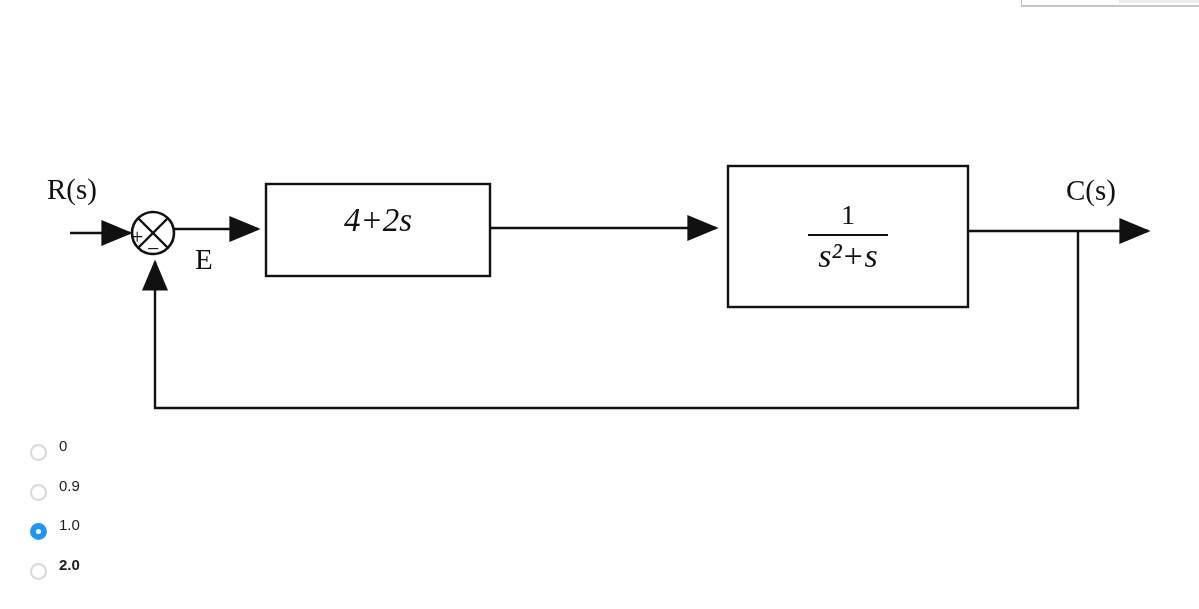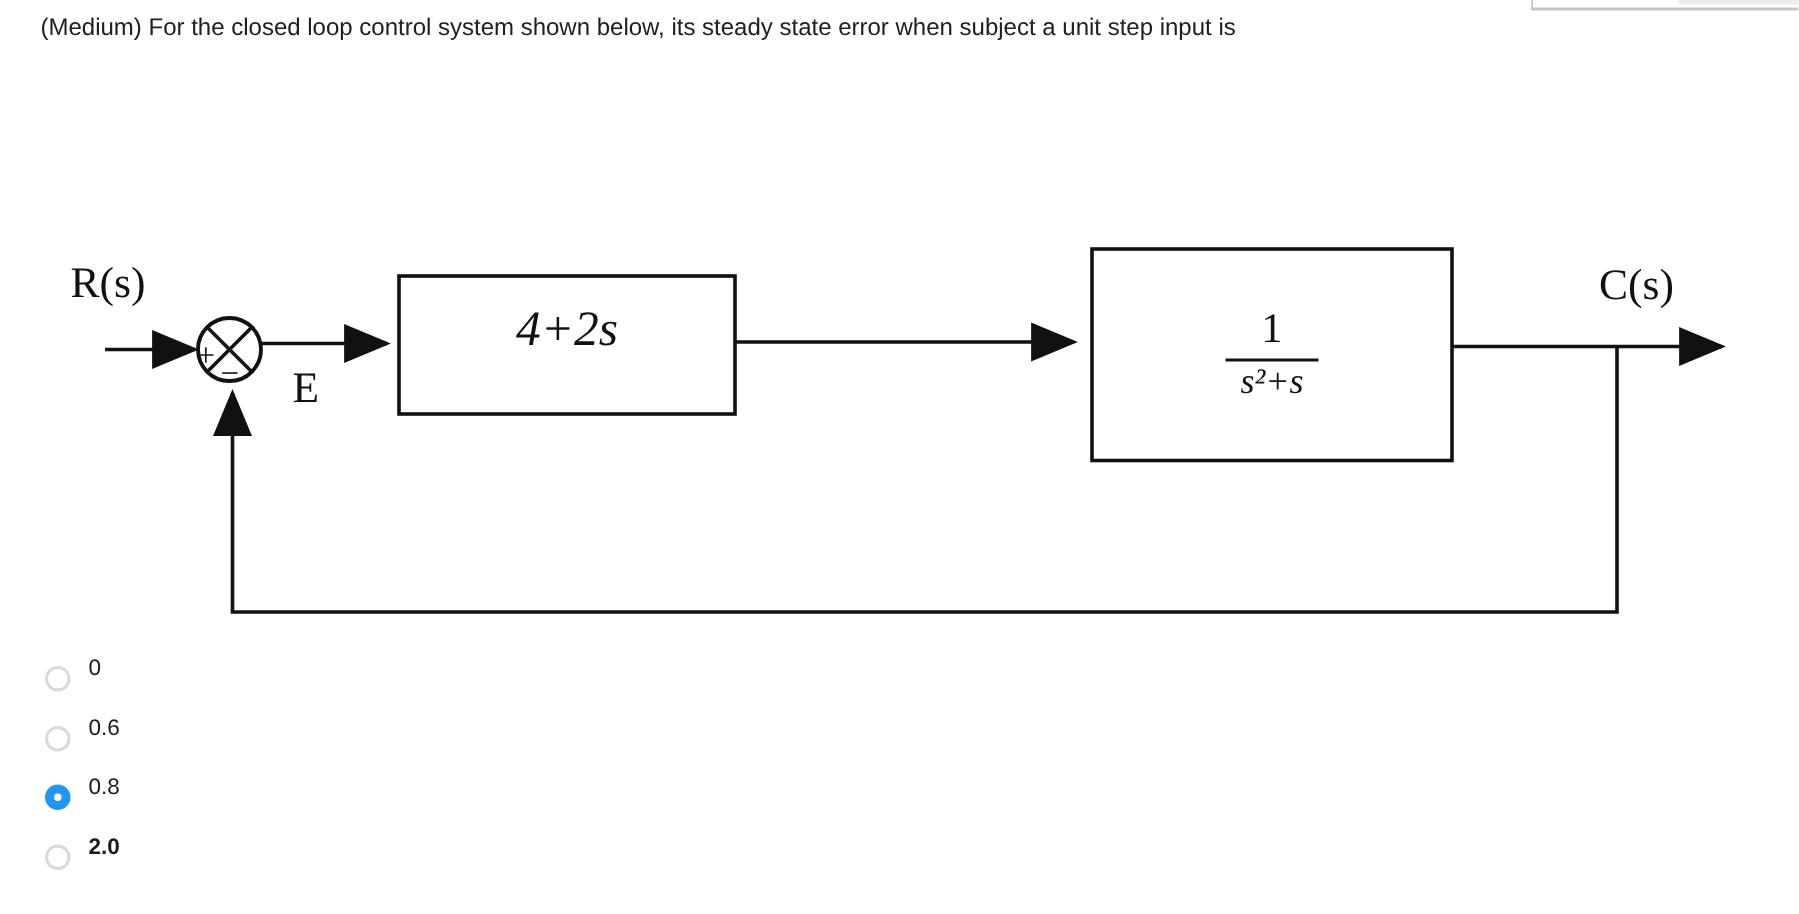--- a/index.html
+++ b/index.html
@@ -20,41 +20,40 @@
   .diagram svg { position:absolute; left:0; top:0; }
   .sig-label { position:absolute; font-family:"Liberation Serif", serif; font-size:29px; color:var(--line); }
   .lbl-r { left:47px;  top:173px; }
   .lbl-e { left:195px; top:243px; }
   .lbl-c { left:1066px; top:174px;text-align:right; }
   .block-label { position:absolute; display:flex; align-items:center; justify-content:center;
     font-family:"Liberation Serif", serif; color:var(--line); }
   .blk1-label { left:266px; top:184px; width:224px; height:72px; font-size:33px; font-style:italic;text-align:center; }
   .blk2-label { left:728px; top:166px; width:240px; height:141px; flex-direction:column; }
   .blk2-label .num { font-size:28px; padding-bottom:3px; }
-  .blk2-label .den { font-size:24px; font-style:italic; border-top:2px solid var(--line); padding:1px 10px 0 10px;text-align:right; }
+  .blk2-label .den { font-size:34px; font-style:italic; border-top:2px solid var(--line); padding:1px 10px 0 10px;text-align:right; }
 
   
   .options { position:absolute; left:30px; top:0; }
   .option { position:absolute; display:flex; align-items:flex-start; }
   .option-1 { top:437px; } .option-2 { top:477px; } .option-3 { top:516px; } .option-4 { top:556px;font-weight:bold; }
   .radio { width:17px; height:17px; border-radius:50%; background:#fff;
     border:2px solid #d9d9d9; margin-top:7px; flex:0 0 auto; cursor:pointer; }
   .radio.selected { border:6px solid var(--accent); }
   .opt-label { margin-left:12px; font-size:15px; color:#1c1c1c; cursor:pointer; }
 </style>
 </head>
 <body>
 
 <div class="screen">
 
   <div class="cutoff-panel">
     <div class="cutoff-inner"></div>
   </div>
 
-  <div class="question">(Medium) For the closed loop control system shown below, its steady state error when subject a unit step input is</div>
 
   <div class="diagram">
     <svg width="1199" height="440" viewBox="0 0 1199 440">
       <defs>
         <marker id="ah" viewBox="0 0 12 10" refX="11" refY="5" markerWidth="13" markerHeight="11" orient="auto">
           <path d="M0,0 L12,5 L0,10 z" fill="#111111"></path>
         </marker>
       </defs>
 
       <line x1="70" y1="233" x2="130" y2="233" stroke="#111111" stroke-width="2.4" marker-end="url(#ah)"></line>
@@ -90,25 +89,25 @@
     </div>
   </div>
 
   <div class="options">
     <div class="option option-1">
       <span class="radio"></span>
       <span class="opt-label">0</span>
     </div>
     <div class="option option-2">
       <span class="radio"></span>
-      <span class="opt-label">0.6</span>
+      <span class="opt-label">0.9</span>
     </div>
     <div class="option option-3">
       <span class="radio selected"></span>
-      <span class="opt-label">0.8</span>
+      <span class="opt-label">1.0</span>
     </div>
     <div class="option option-4">
       <span class="radio"></span>
       <span class="opt-label">2.0</span>
     </div>
   </div>
 
 </div>
 
 </body></html>

